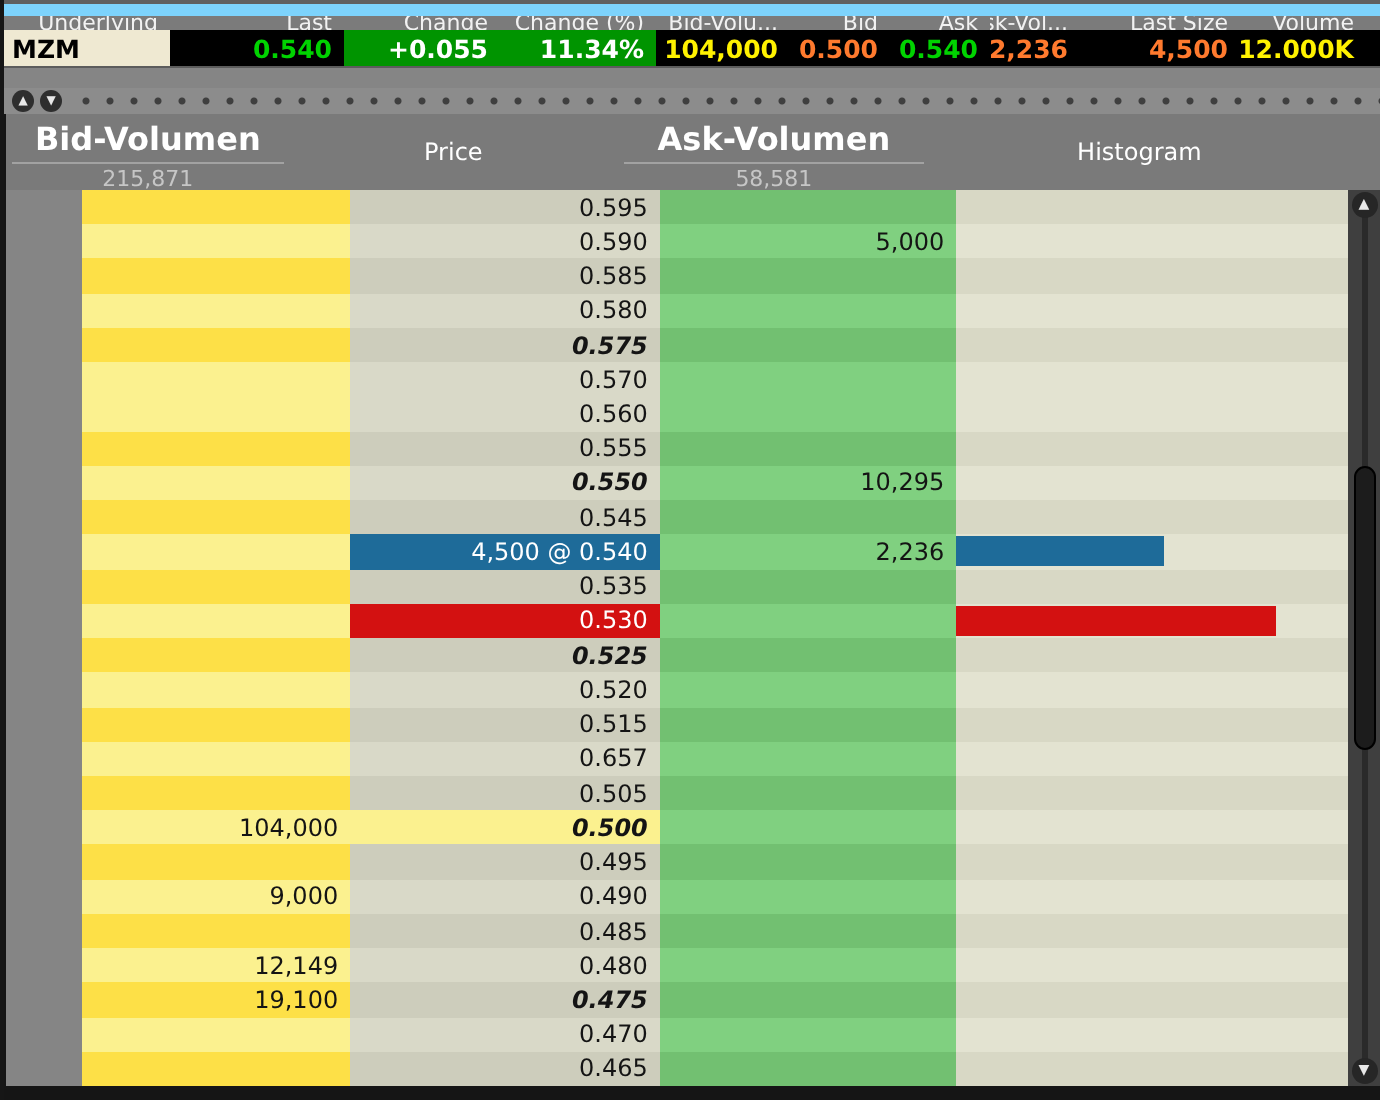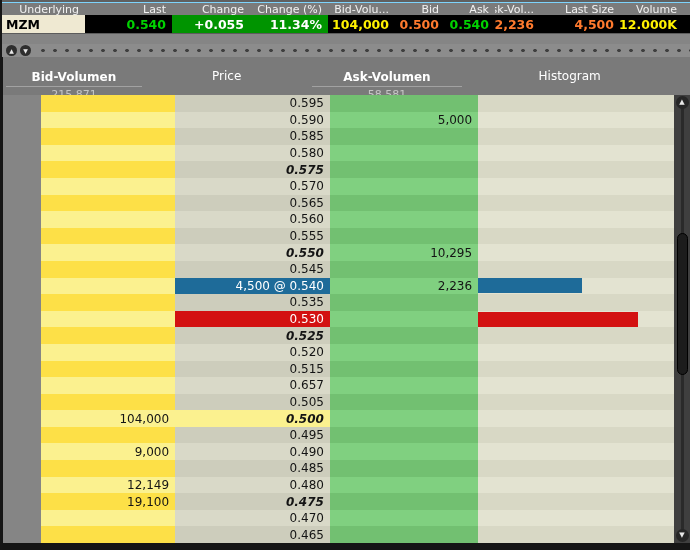--- a/index.html
+++ b/index.html
@@ -4,21 +4,21 @@
 <style>
   * { margin:0; padding:0; box-sizing:border-box; }
   html,body { width:690px; height:550px; overflow:hidden; }
   body { font-family:"DejaVu Sans", sans-serif; background:#858585; }
   .app { width:690px; height:550px; border-left:2px solid #161616; display:flex; flex-direction:column; }
 
   
   .top-sliver { height:2px; background:#606060; }
 
   
-  .q-header { height:13px; background:#7b7b7b; border-top:1px solid #7dd3fc; display:flex; align-items:center; color:#f2f2f2; font-size:11px; }
+  .q-header { height:13px; background:#7b7b7b; border-top:6px solid #7dd3fc; display:flex; align-items:center; color:#f2f2f2; font-size:11px; }
   .q-header .qcell { text-align:center; white-space:nowrap; overflow:hidden; }
   .q-header .qcell:first-child { text-align:left; padding-left:6px; }
   .q-row { height:18px; background:#000; display:flex; align-items:center; font-size:12.5px; font-weight:bold; }
   .qcell { height:100%; display:flex; align-items:center; justify-content:flex-end; padding-right:6px; white-space:nowrap; }
   .qc0{width:83px}.qc1{width:87px}.qc2{width:78px}.qc3{width:78px}.qc4{width:67px}
   .qc5{width:50px}.qc6{width:50px}.qc7{width:45px}.qc8{width:80px}.qc9{width:70px; padding-right:13px;}
   .q-underlying { background:#efe9d2; color:#000; justify-content:flex-start; padding-left:4px; }
   .q-green-text { color:#00d300; }
   .q-green-bg { background:#009400; color:#fff; }
   .q-orange { color:#ff7a2e; }
@@ -28,21 +28,21 @@
   .gap { height:11px; background:#858585; border-top:1px solid #5c5c5c; }
   .splitter { height:13px; background:#8c8c8c; display:flex; align-items:center; padding-left:4px; }
   .split-btn { width:11px; height:11px; border-radius:50%; background:#2e2e2e; color:#e8e8e8; font-size:6px; line-height:11px; text-align:center; margin-right:3px; flex:none; }
   .split-grip { flex:1; height:100%; background-image:radial-gradient(circle at 3px 50%, #3f3f3f 1.5px, rgba(0,0,0,0) 2px); background-size:12px 100%; background-repeat:repeat-x; margin-left:6px; }
 
   
   .d-header { height:38px; background:#7a7a7a; border-left:1px solid #151515; display:flex; color:#fff; }
   .dh { display:flex; flex-direction:column; align-items:center; }
   .dh-bid{width:142px} .dh-price{width:164px; justify-content:center;} .dh-ask{width:157px}
   .dh-hist{width:209px; justify-content:center;} .dh-scroll{width:16px}
-  .dh-title { font-size:12px; font-weight:bold; padding-top:13px; white-space:nowrap; }
+  .dh-title { font-size:16px; font-weight:bold; padding-top:3px; white-space:nowrap; }
   .dh-mid-title { font-size:12px; white-space:nowrap; }
   .dh-line { width:96%; border-top:1px solid #a2a2a2; margin-top:2px; }
   .dh-total { font-size:11px; color:#c6c6c6; padding-top:1px; }
 
   
   .d-body { height:448px; border-left:1px solid #151515; display:flex; position:relative; }
   .d-rows { width:672px; display:flex; flex-direction:column; }
   .drow { flex:1; display:flex; font-size:12px; color:#141414;margin-left:38px; }
   .dcell { display:flex; align-items:center; justify-content:flex-end; padding-right:6px; white-space:nowrap; }
   .cell-bid{width:142px} .cell-price{width:164px} .cell-ask{width:157px}
@@ -158,26 +158,20 @@
           <div class="dcell cell-price">0.575</div>
           <div class="dcell cell-ask"></div>
           <div class="dcell cell-hist"></div>
         </div>
         <div class="drow light">
           <div class="dcell cell-bid"></div>
           <div class="dcell cell-price">0.570</div>
           <div class="dcell cell-ask"></div>
           <div class="dcell cell-hist"></div>
         </div>
-        <div class="drow dark">
-          <div class="dcell cell-bid"></div>
-          <div class="dcell cell-price">0.565</div>
-          <div class="dcell cell-ask"></div>
-          <div class="dcell cell-hist"></div>
-        </div>
         <div class="drow light">
           <div class="dcell cell-bid"></div>
           <div class="dcell cell-price">0.560</div>
           <div class="dcell cell-ask"></div>
           <div class="dcell cell-hist"></div>
         </div>
         <div class="drow dark">
           <div class="dcell cell-bid"></div>
           <div class="dcell cell-price">0.555</div>
           <div class="dcell cell-ask"></div>

